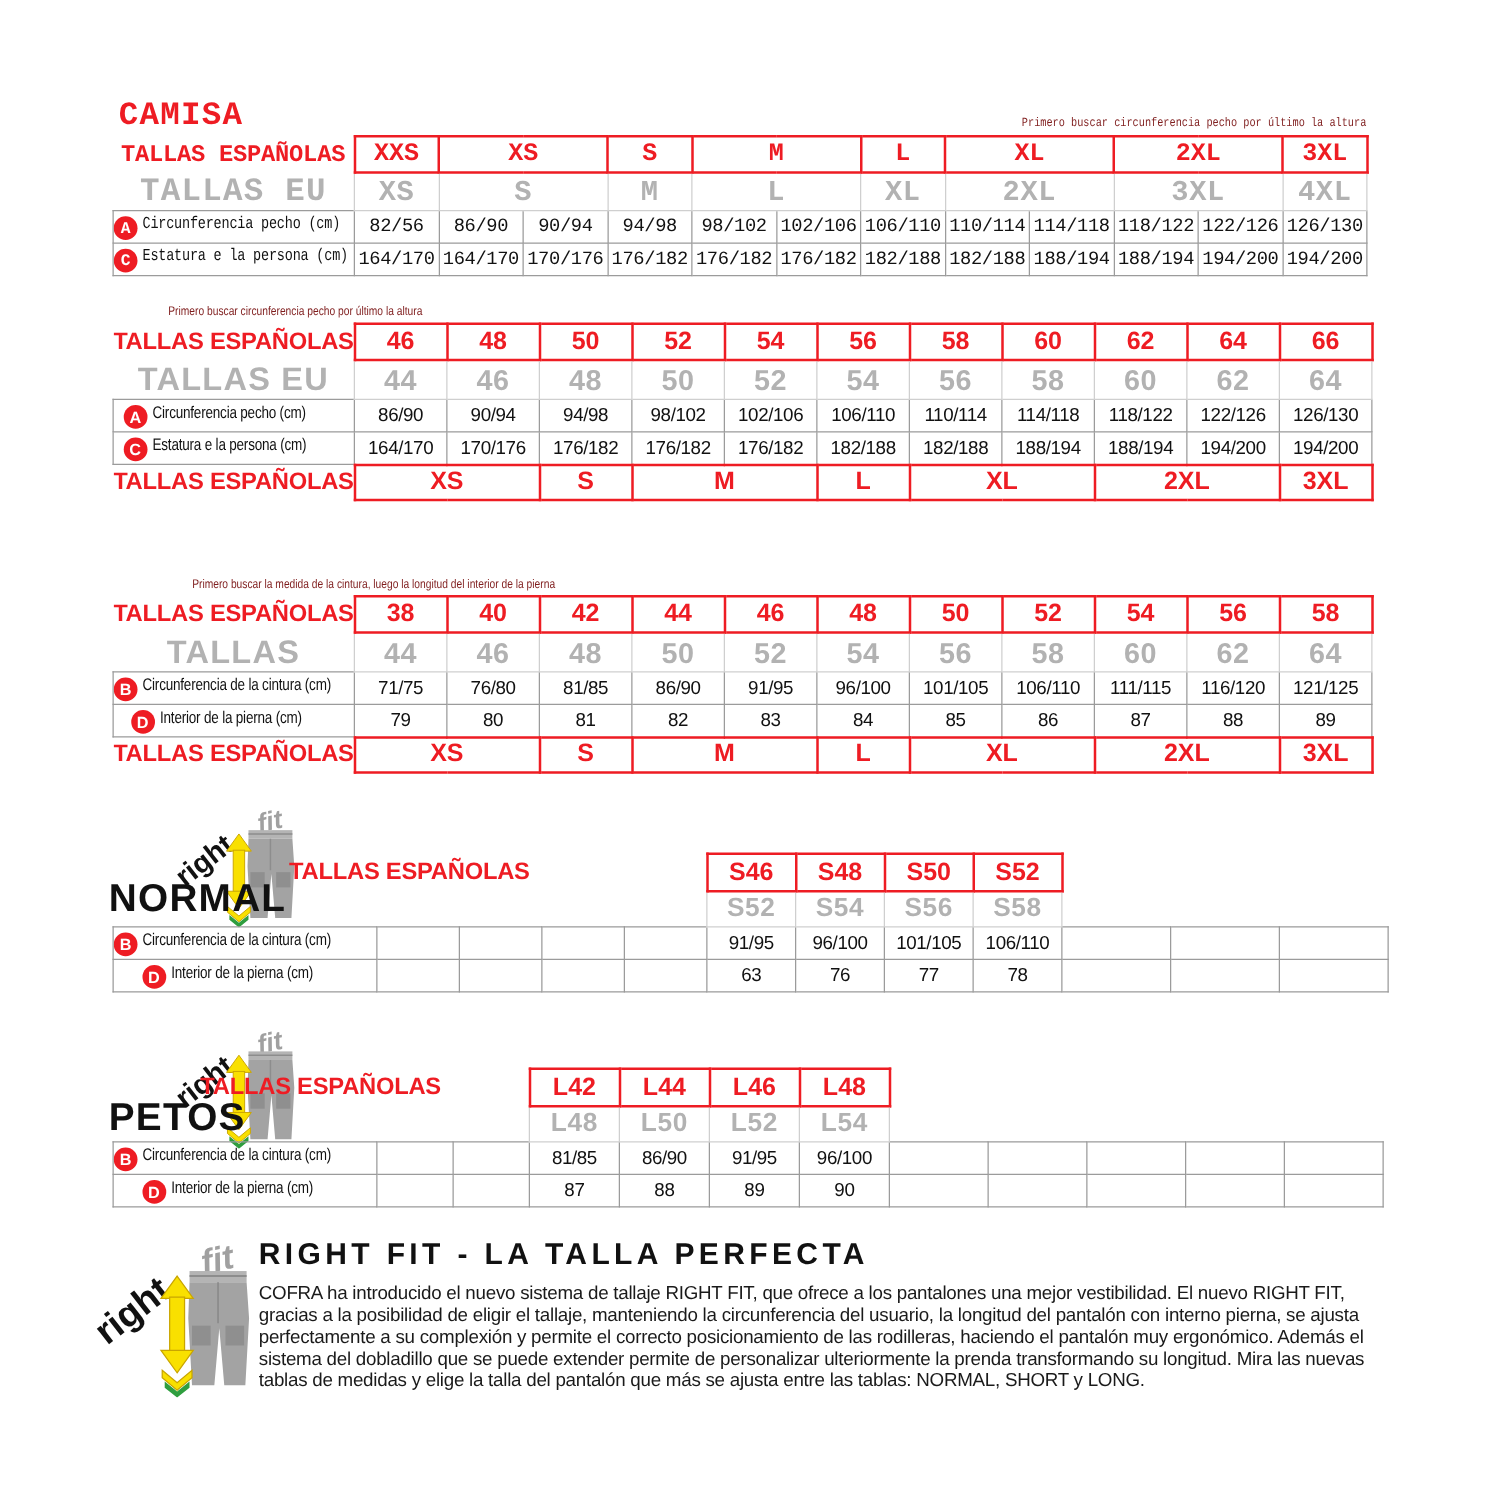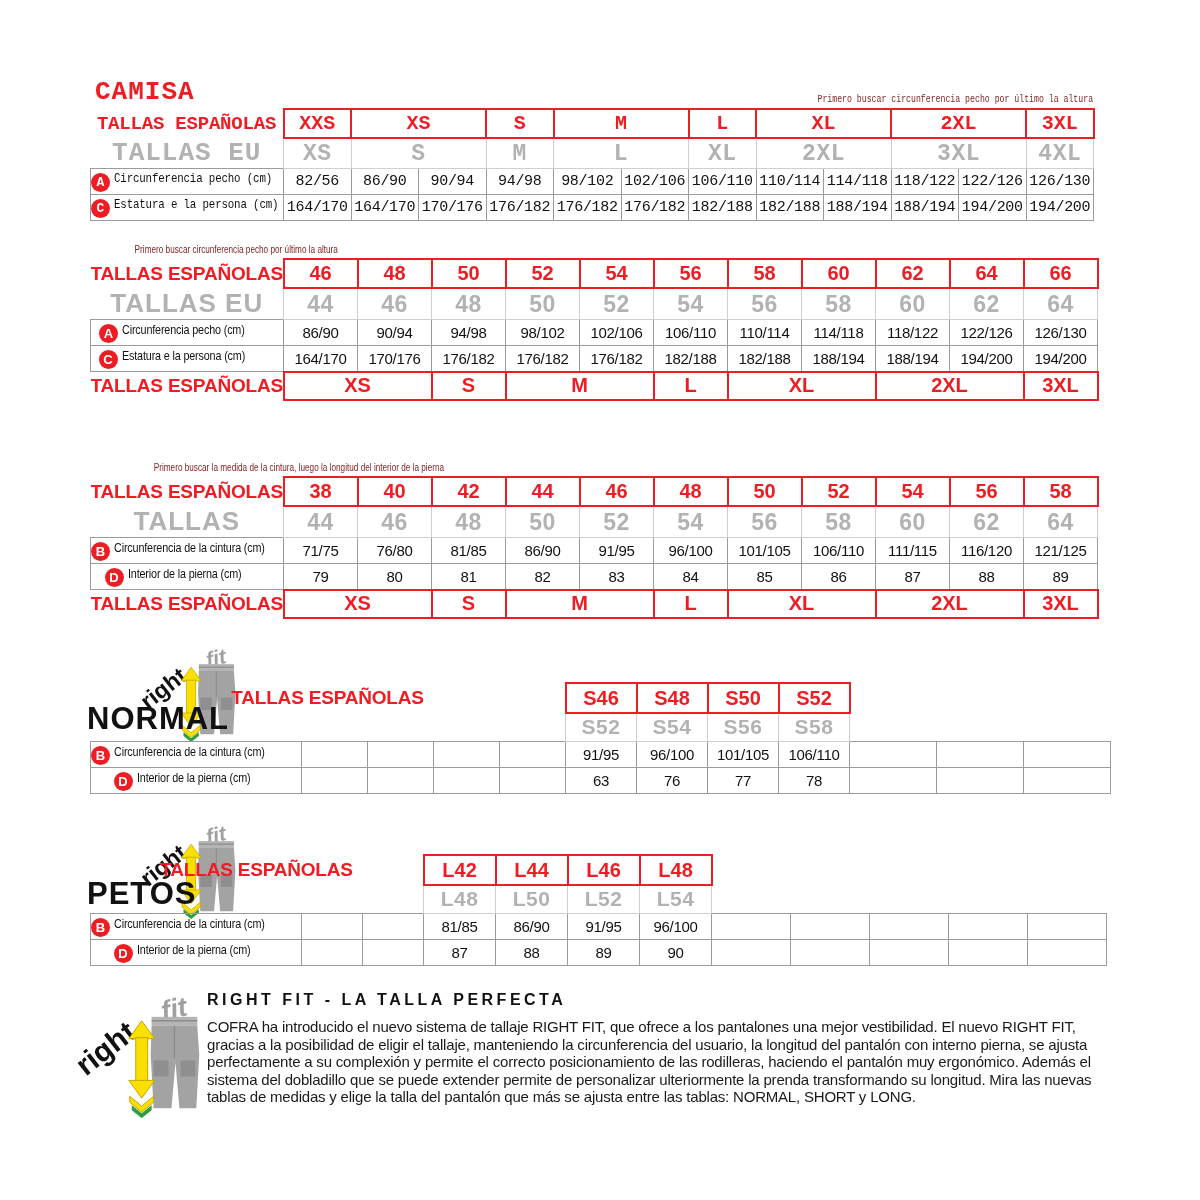--- a/index.html
+++ b/index.html
@@ -43,21 +43,21 @@
   #sec-short{top:645px;left:90px;width:1020px;height:155px;}
   #sec-long{top:818px;left:90px;width:1016px;height:155px;}
   #sec-short table{position:absolute;top:37px;left:0;}
   #sec-long table{position:absolute;top:36px;left:0;}
   #sec-short .rf-logo{left:56px;top:0;} #sec-long .rf-logo{left:56px;top:4px;}
   #sec-short .side-label{left:-3px;top:58px;} #sec-long .side-label{left:-3px;top:60px;}
 
   #sec-rightfit{top:988px;left:85px;width:1030px;}
   #sec-rightfit .rf-logo{left:-2px;top:4px;}
   .rf-content{margin-left:122px;}
-  .rf-heading{font-size:16px;font-weight:bold;letter-spacing:3.5px;margin:4px 0 10px 0;line-height:1;white-space:nowrap;}
+  .rf-heading{font-size:24px;font-weight:bold;letter-spacing:3.5px;margin:4px 0 10px 0;line-height:1;white-space:nowrap;}
   .rf-body{font-size:15px;line-height:17.5px;letter-spacing:-.2px;margin:0;width:903px;color:#1a1a1a;}
 </style>
 </head>
 <body>
 
 <div class="page">
 
   <section id="sec-camisa">
     <div class="sec-head">
       <h2 class="title">CAMISA</h2>

